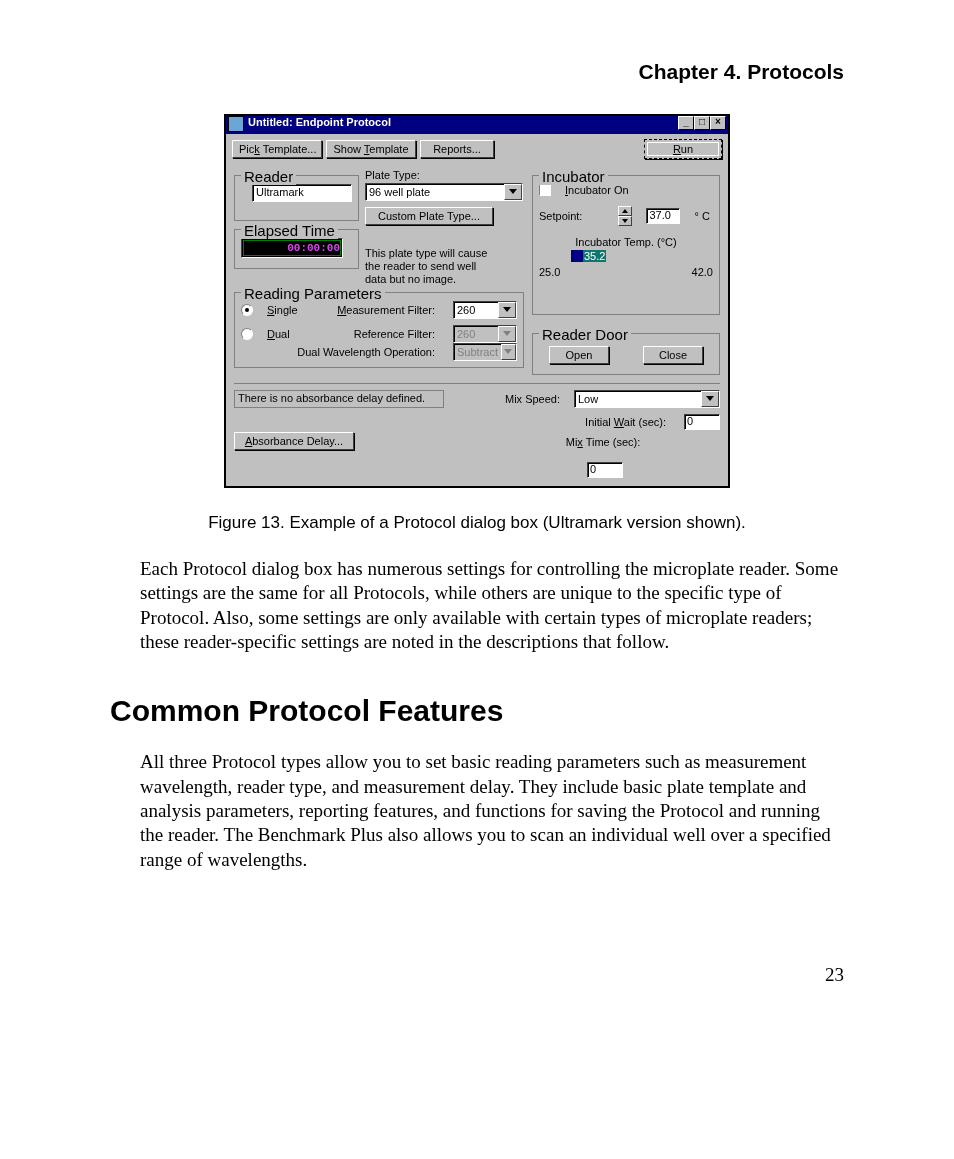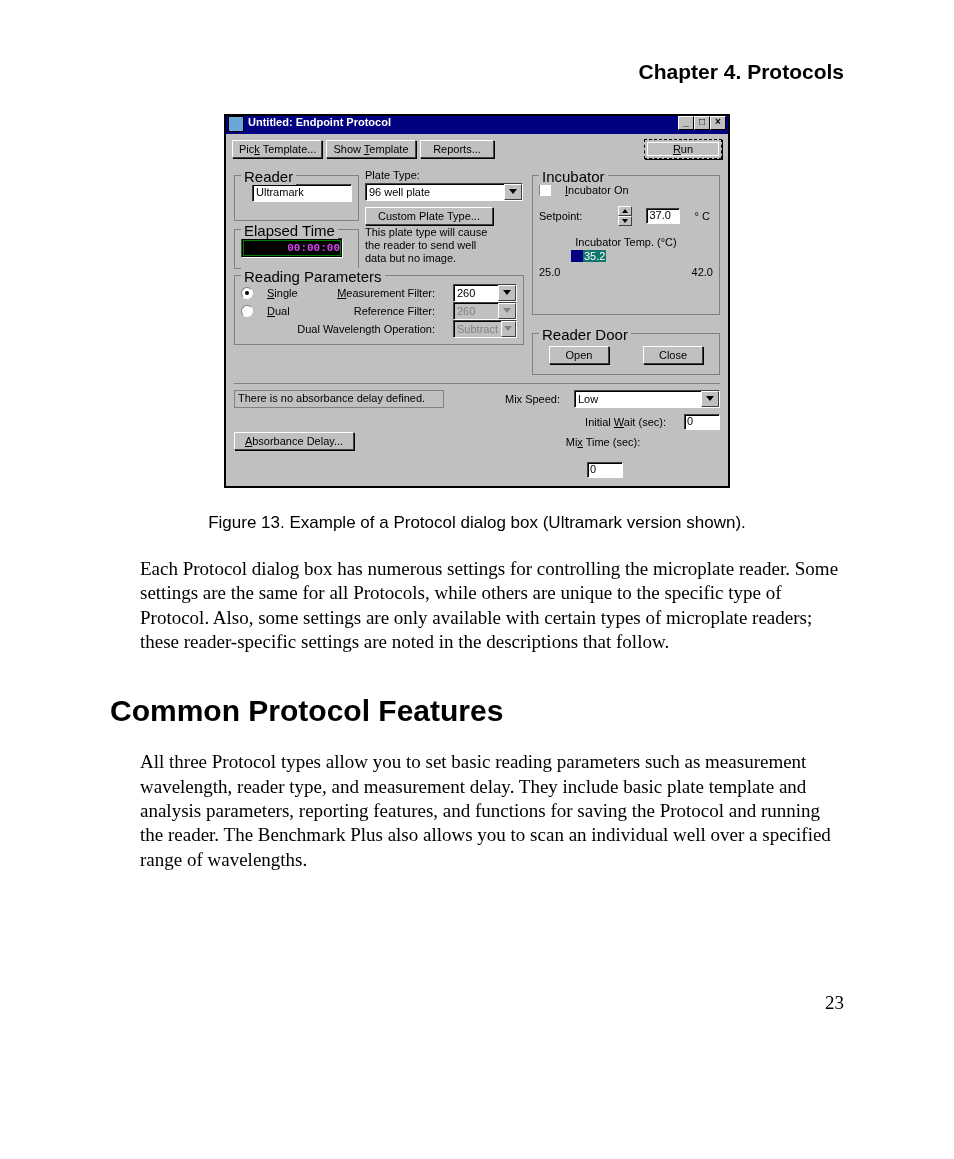--- a/index.html
+++ b/index.html
@@ -243,21 +243,21 @@
   }
   h2.section {
     font-family: Arial, Helvetica, sans-serif;
     font-size: 30px;
     font-weight: bold;
     margin: 40px 0 22px 0;
   }
   .pagenum {
     text-align: right;
     font-size: 19px;
-    margin-top: 120px;
+    margin-top: 92px;
   }
   .underline-key { text-decoration: underline; }
 </style>
 </head>
 <body>
 
 <div class="page">
   <div class="chapter-header">Chapter 4.  Protocols</div>
 
   <div class="dialog-wrap">
@@ -303,27 +303,27 @@
                 <div class="tiny-label">Plate Type:</div>
                 <div class="combo sunken" style="margin-top:2px;">
                   <div class="combo-input">96 well plate</div>
                   <div class="combo-btn">
                     <svg width="8" height="6">
                         <polygon points="0,0 8,0 4,5" fill="#000"></polygon>
                       </svg>
                   </div>
                 </div>
                 <div class="btn" style="margin-top:6px; width:128px;">Custom Plate Type...</div>
-                <div class="textnote" style="margin-top:1px;">This plate type will cause the reader to send well data but no image.</div>
+                <div class="textnote" style="margin-top:22px;">This plate type will cause the reader to send well data but no image.</div>
               </div>
             </div>
 
             <div class="fieldset" style="margin-top:6px;">
               <div class="legend">Reading Parameters</div>
-              <div class="row" style="margin-bottom:0;">
+              <div class="row" style="margin-bottom:6px;">
                 <div class="row" style="width:70px;">
                   <div class="radio-dot selected"></div>
                   <span class="tiny-label"><span class="underline-key">S</span>ingle</span>
                 </div>
                 <span class="tiny-label" style="flex:1; text-align:right; padding-right:4px;"><span class="underline-key">M</span>easurement Filter:</span>
                 <div class="combo sunken" style="width:64px;">
                   <div class="combo-input">260</div>
                   <div class="combo-btn">
                       <svg width="8" height="6">
                         <polygon points="0,0 8,0 4,5" fill="#000"></polygon>

